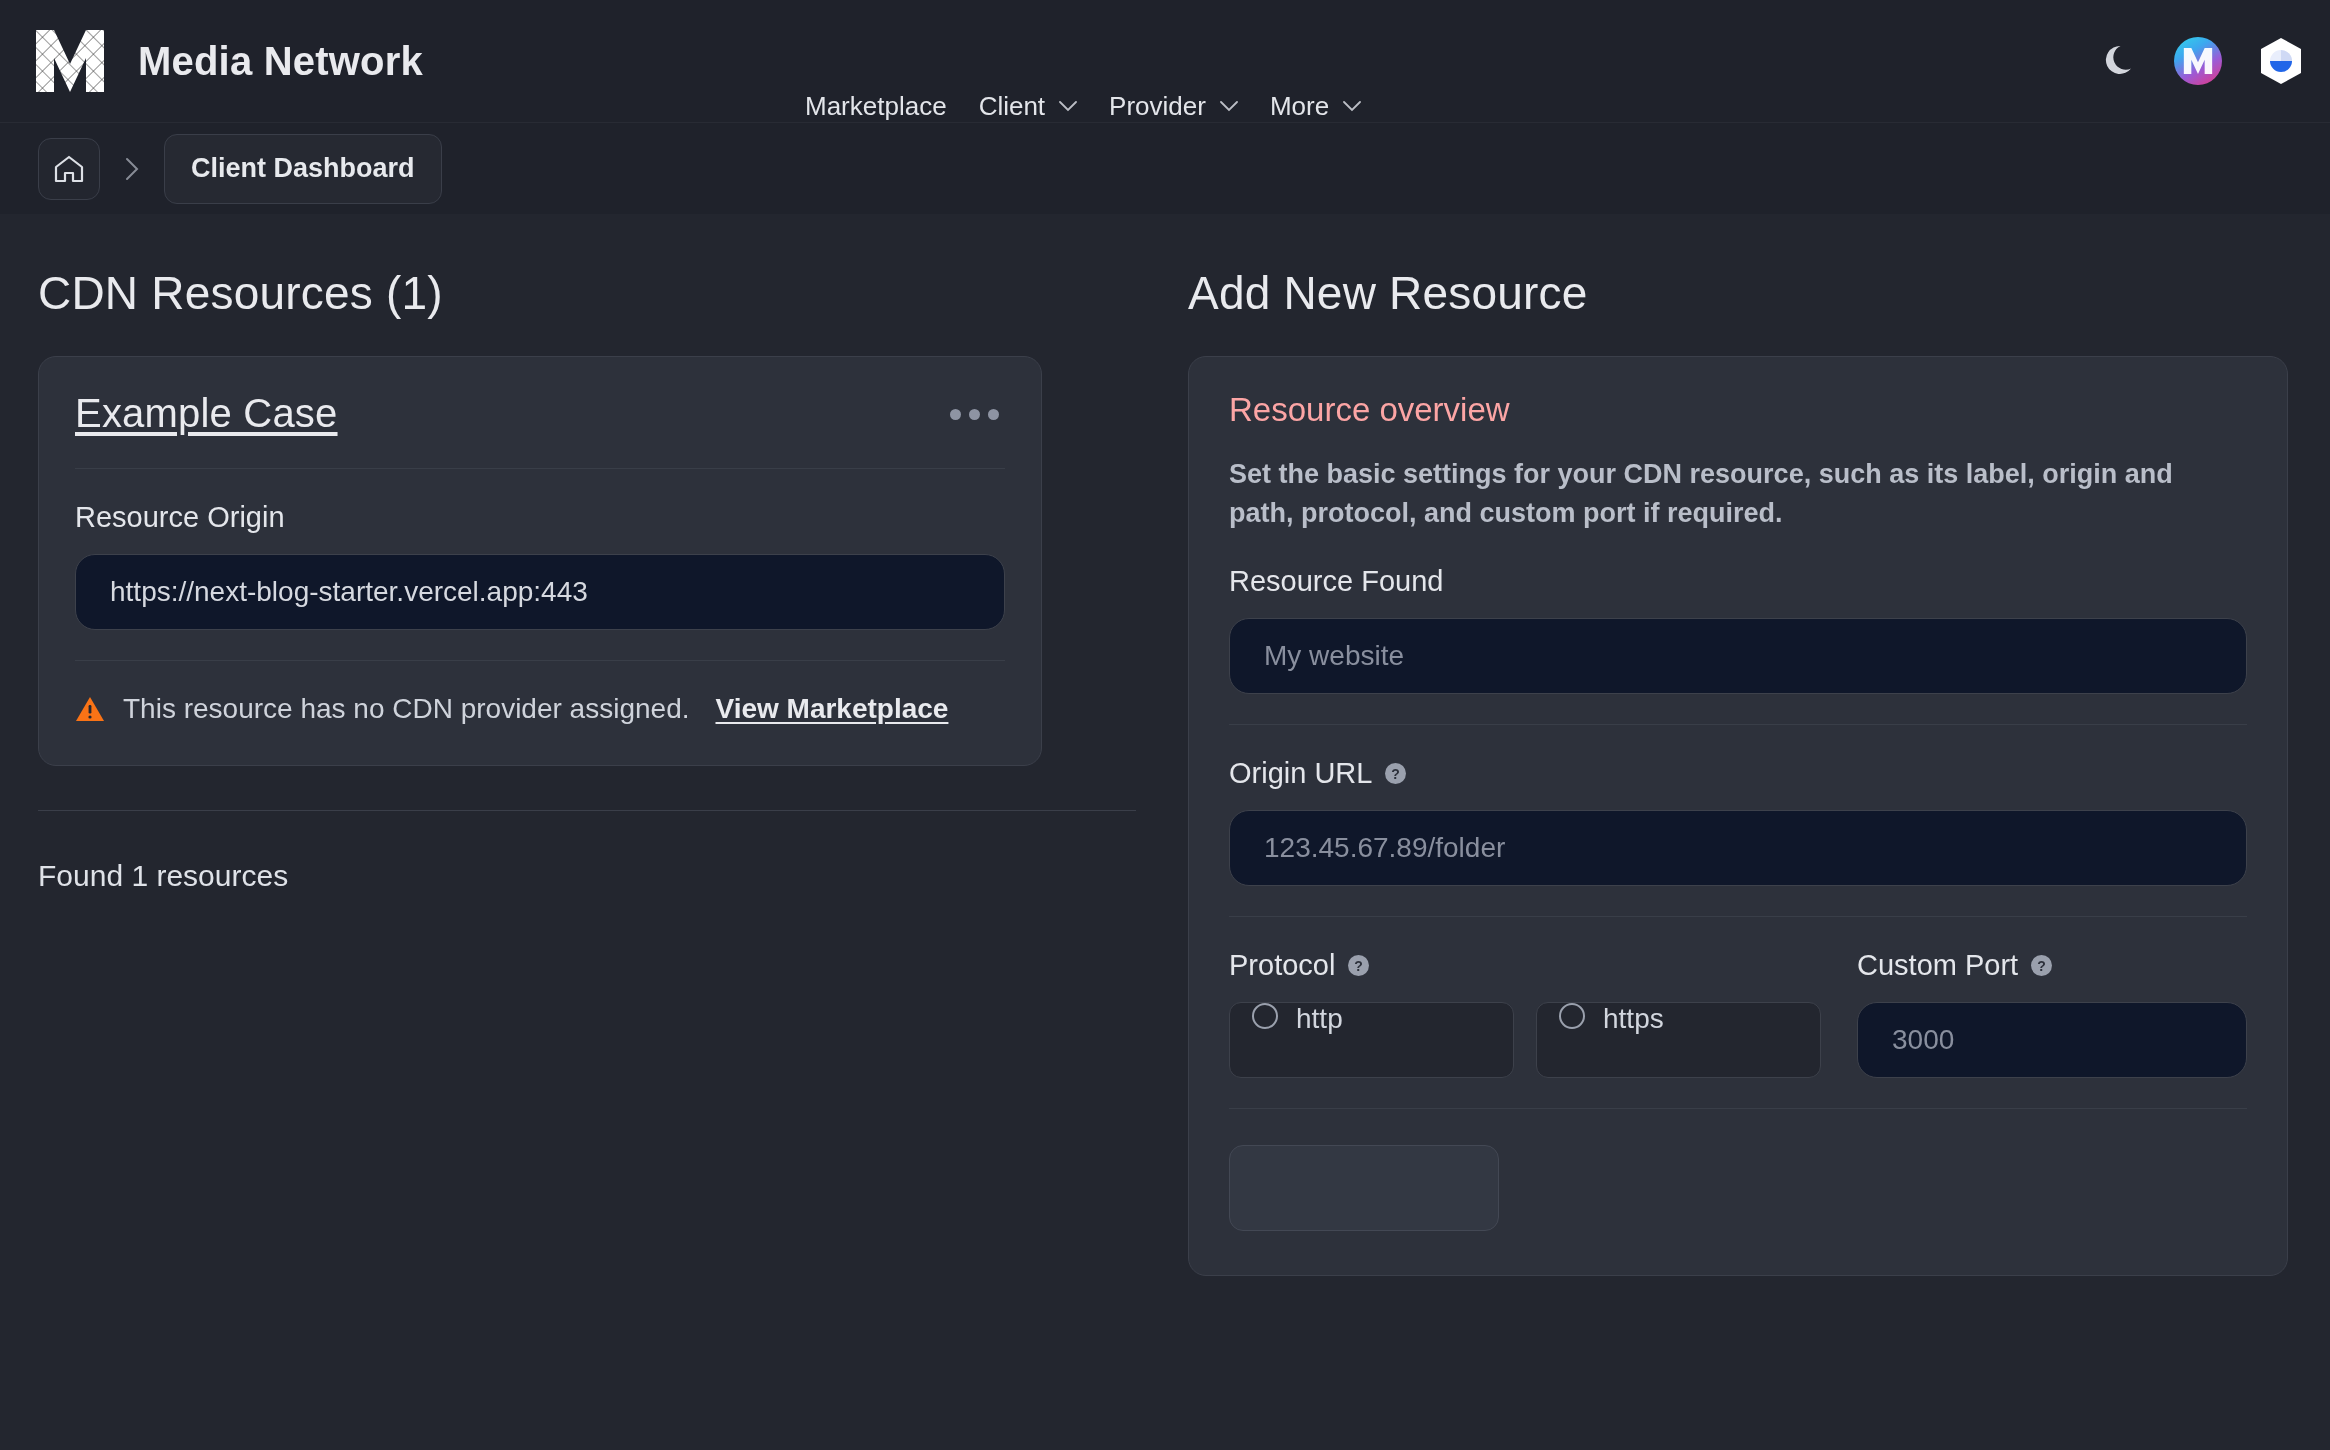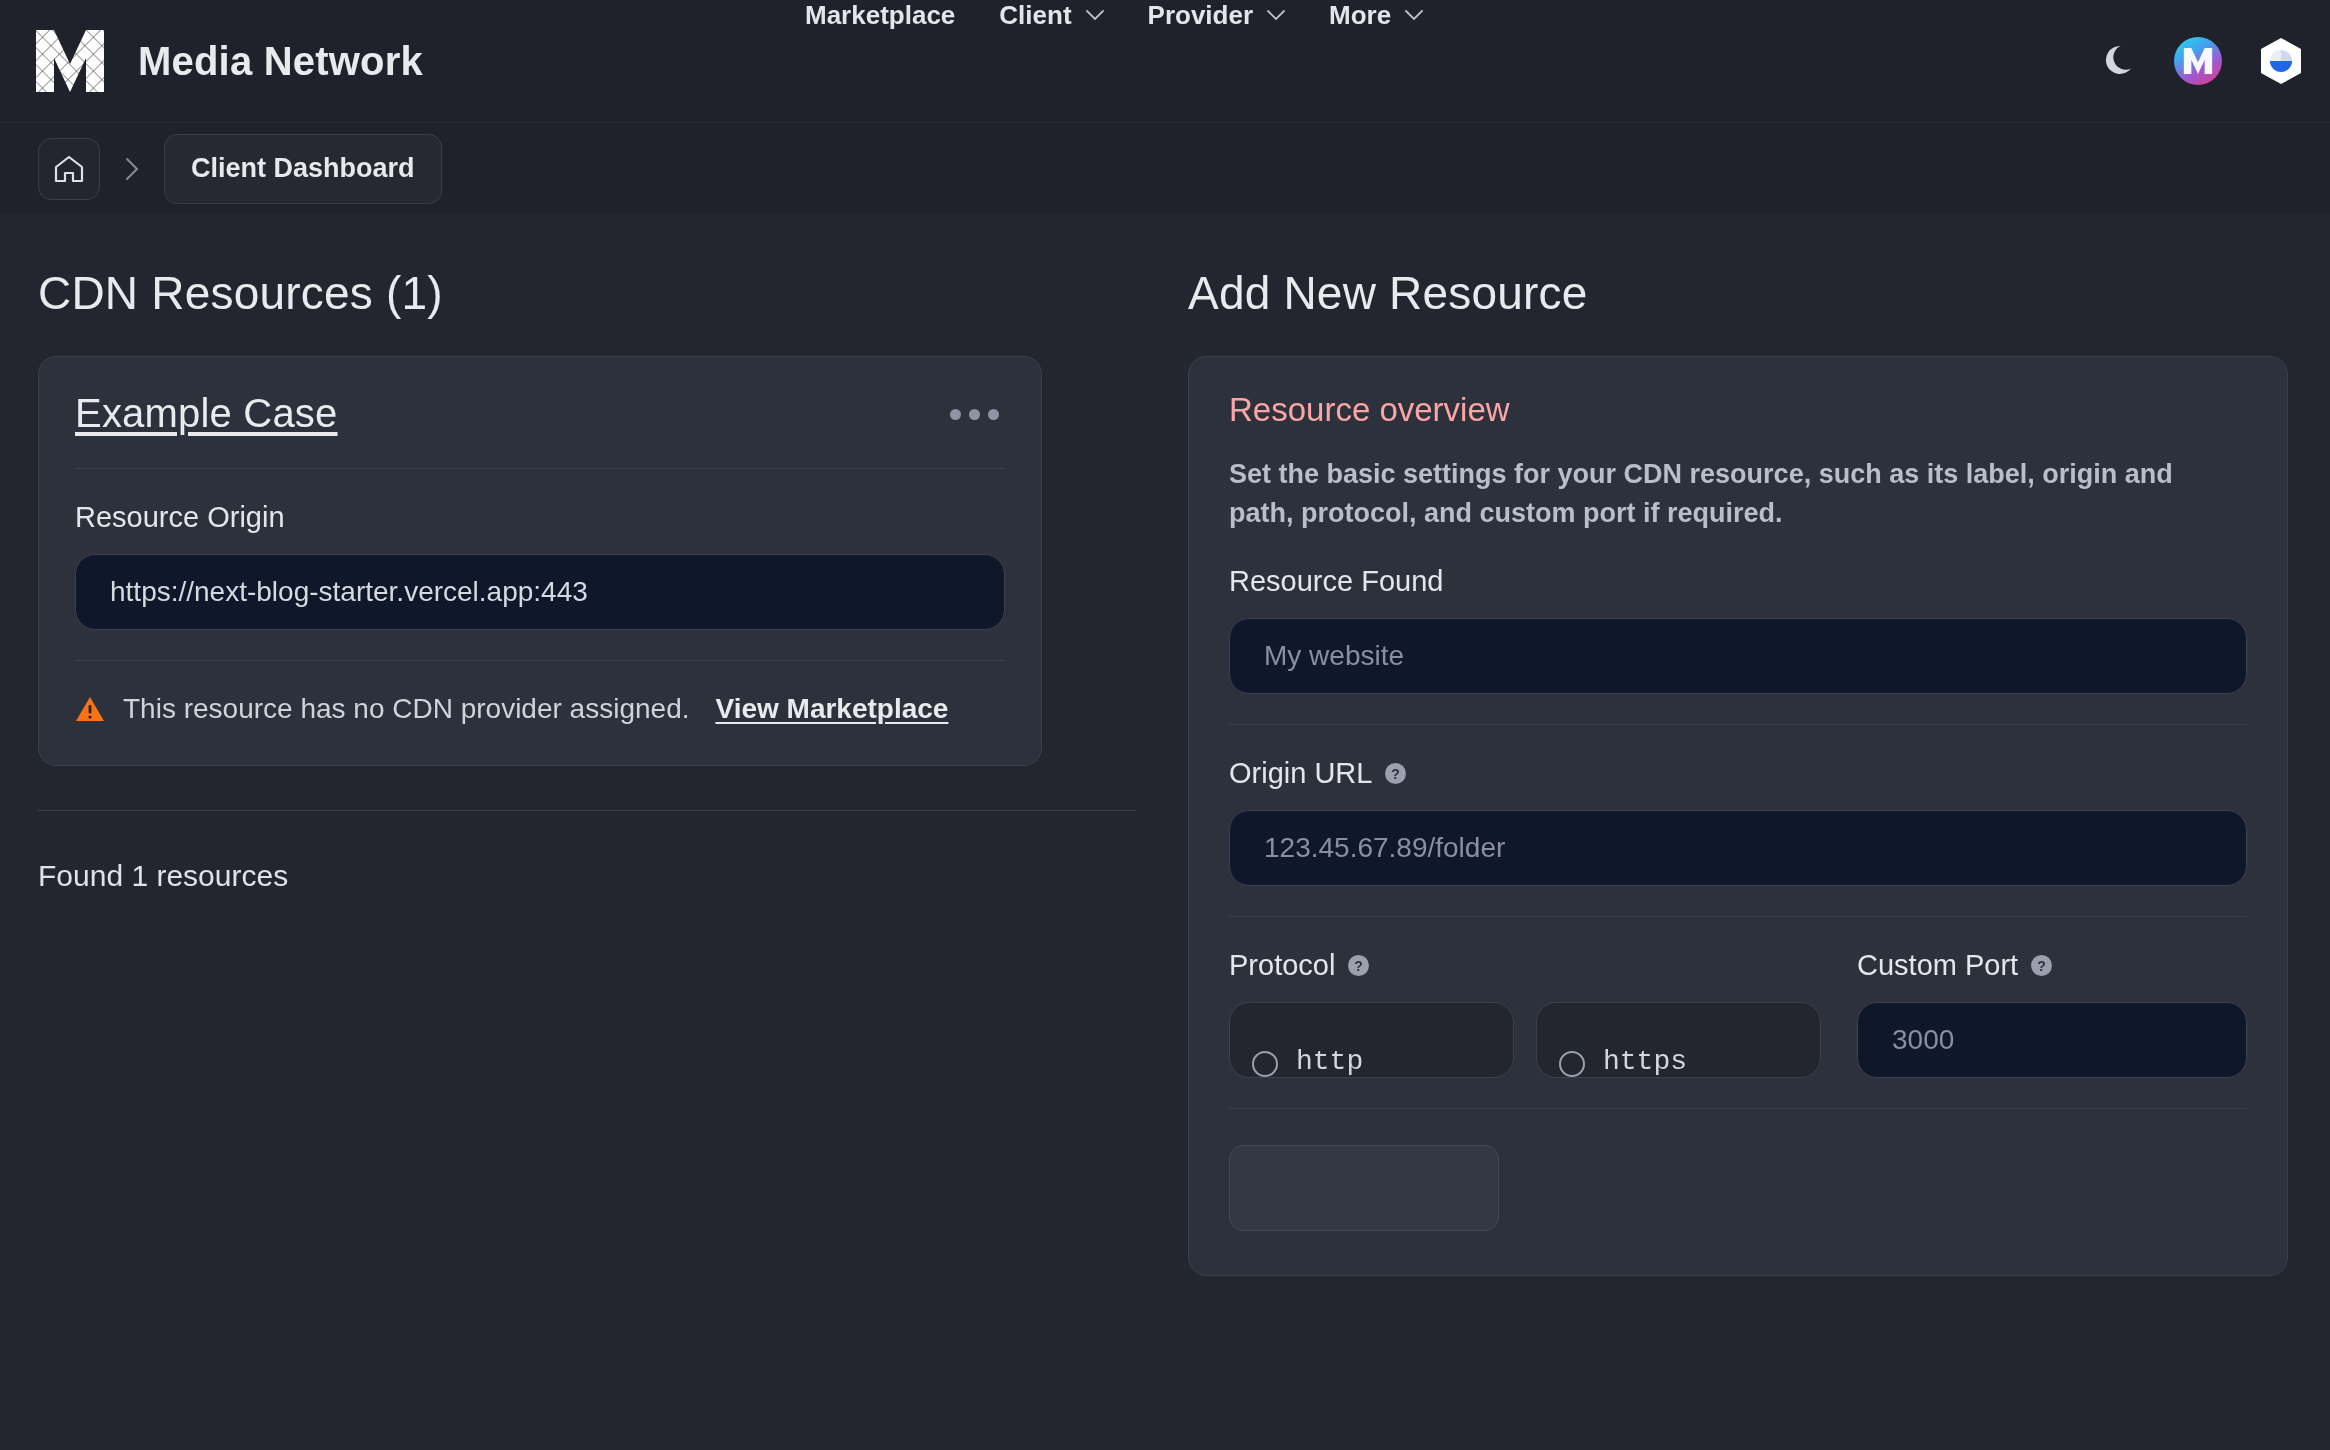--- a/index.html
+++ b/index.html
@@ -20,21 +20,21 @@
     position: relative;
   }
   .brand { display: flex; align-items: center; gap: 32px; }
   .logo-mark { width: 72px; height: 66px; display:block; }
   .brand-name {
     font-size: 40px; font-weight: bold; color: #e9eaee; letter-spacing: .2px;
   }
 
   .mainnav {
     position: absolute; left: 805px; top: 0; height: 122px;
-    display: flex; align-items: flex-start; gap: 44px; font-weight: bold;
+    display: flex; align-items: flex-end; gap: 32px;
   }
   .navitem {
     display: flex; align-items: center; gap: 14px;
     font-size: 26px; color: #e3e5ea; cursor: pointer; white-space: nowrap;
   }
   .chev { width: 18px; height: 11px; display:block; opacity:.85; }
 
   .header-right {
     position: absolute; right: 26px; top: 0; height: 122px;
     display: flex; align-items: center; gap: 36px;
@@ -130,22 +130,22 @@
   .form-card { width: 1100px; padding: 34px 40px 44px 40px; position: relative; }
   .sec-title { font-size: 33px; color: #fca5a5; margin-bottom: 26px; }
   .sec-desc { font-size: 27px; line-height: 1.45; color: #b9bec9; max-width: 1000px; font-weight: bold; }
 
   .row2 { display: flex; gap: 36px; align-items: flex-end; }
   .proto-col { flex: 1; }
   .port-col { width: 390px; }
   .radio-row { display: flex; gap: 22px; }
   .radiobox {
     flex: 1; height: 76px; background: #23262f; border: 1px solid #3d414b;
-    border-radius: 20px; display: flex; align-items: flex-end; gap: 18px;
-    padding: 0 22px; font-size: 28px; color: #d2d6de; cursor: pointer; font-family: Liberation Mono, monospace;
+    border-radius: 12px; display: flex; align-items: flex-start; gap: 18px;
+    padding: 0 22px; font-size: 28px; color: #d2d6de; cursor: pointer;
   }
   .radio-dot {
     width: 26px; height: 26px; border-radius: 50%;
     border: 2px solid #9aa0ad; flex: none;
   }
 
   .hidden-btn {
     margin-top: 36px; width: 270px; height: 86px;
     background: #333843; border: 1px solid #434854; border-radius: 14px;
   }

